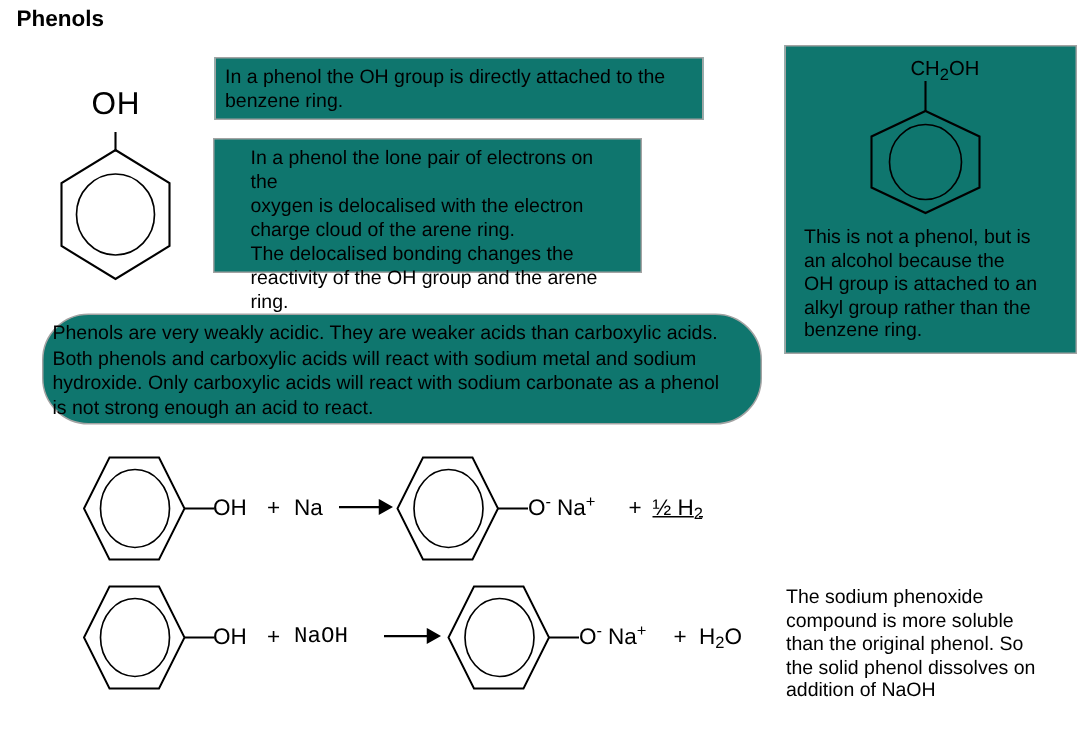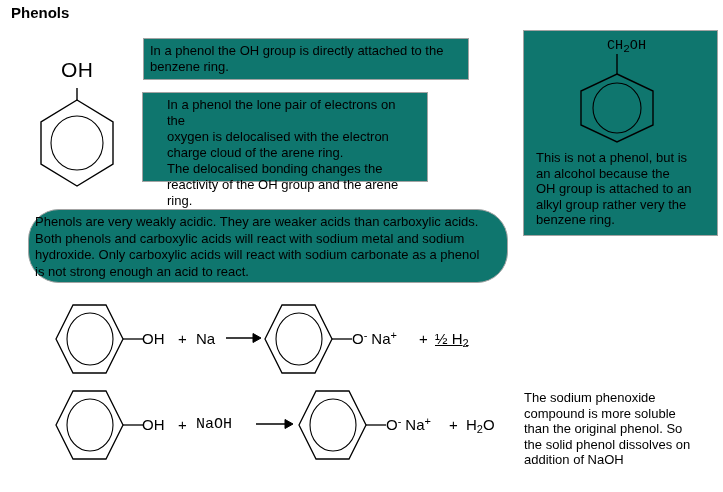--- a/index.html
+++ b/index.html
@@ -43,30 +43,30 @@
 
   <div class="abs box" style="left:142px;top:92px;width:286px;height:90px;padding:4px 24px;">
     <div class="txt">In a phenol the lone pair of electrons on the
 oxygen is delocalised with the electron
 charge cloud of the arene ring.
 The delocalised bonding changes the
 reactivity of the OH group and the arene ring.</div>
   </div>
 
   <div class="abs box" style="left:523px;top:30px;width:195px;height:206px;"></div>
-  <div class="abs formula" style="left:607px;top:38px;font-family:Liberation Mono, monospace;"><span>CH</span><sub>2</sub><span>OH</span></div>
+  <div class="abs formula" style="left:607px;top:38px;"><span>CH</span><sub>2</sub><span>OH</span></div>
   <svg class="abs" style="left:579px;top:52px;" width="78" height="94">
     <line x1="38" y1="2" x2="38" y2="22" stroke-width="1.4"></line>
     <polygon points="38,22 74,39 74,73 38,90 2,73 2,39" stroke-width="1.4"></polygon>
     <ellipse cx="38" cy="56" rx="24" ry="25" stroke-width="1.1"></ellipse>
   </svg>
   <div class="abs txt" style="left:536px;top:150px;width:176px;line-height:15.6px;">This is not a phenol, but is
 an alcohol because the
 OH group is attached to an
-alkyl group rather very the
+alkyl group rather than the
 benzene ring.</div>
 
   <div class="abs box" style="left:28px;top:209px;width:480px;height:74px;padding:4px 6px;border-radius:31px;">
     <div class="txt" style="line-height:16.5px;">Phenols are very weakly acidic. They are weaker acids than carboxylic acids.
 Both phenols and carboxylic acids will react with sodium metal and sodium
 hydroxide. Only carboxylic acids will react with sodium carbonate as a phenol
 is not strong enough an acid to react.</div>
   </div>
 
   <svg class="abs" style="left:54px;top:303px;" width="92" height="74">

